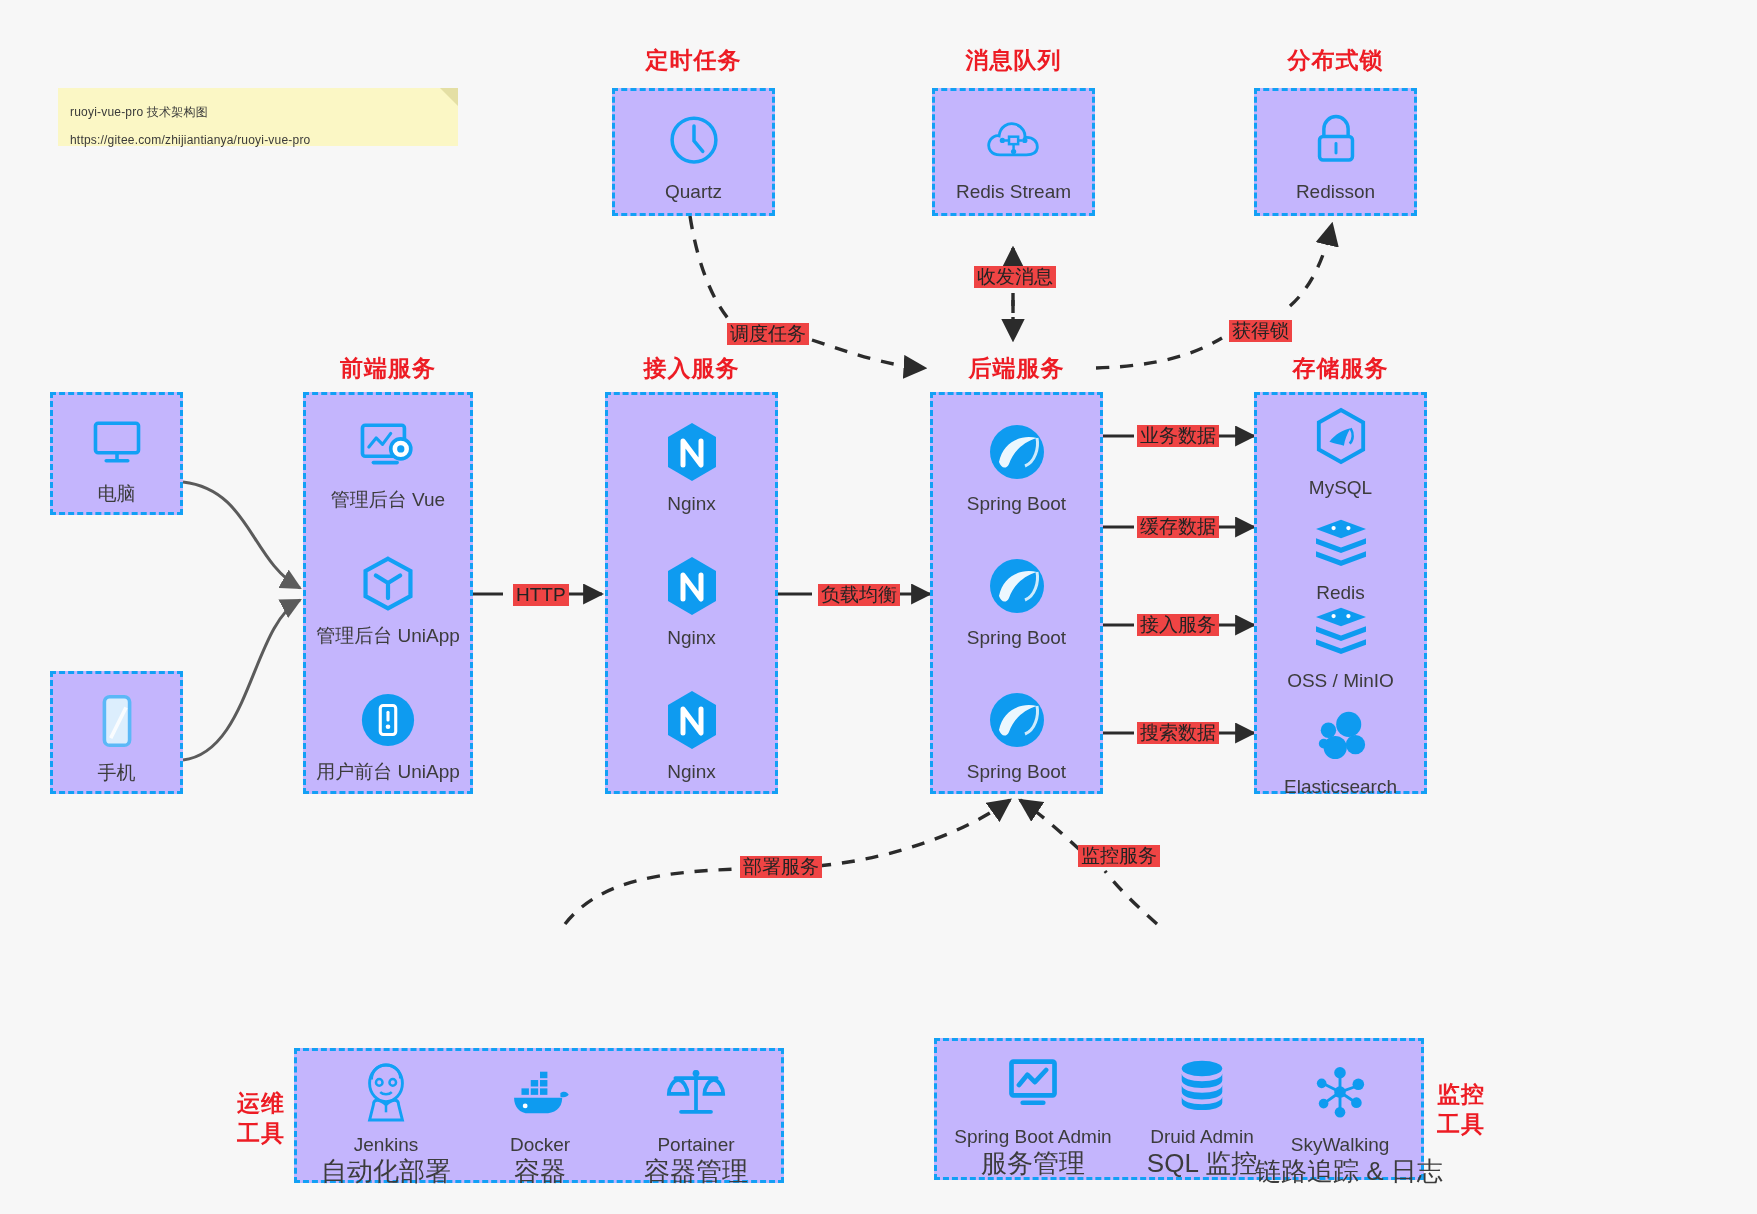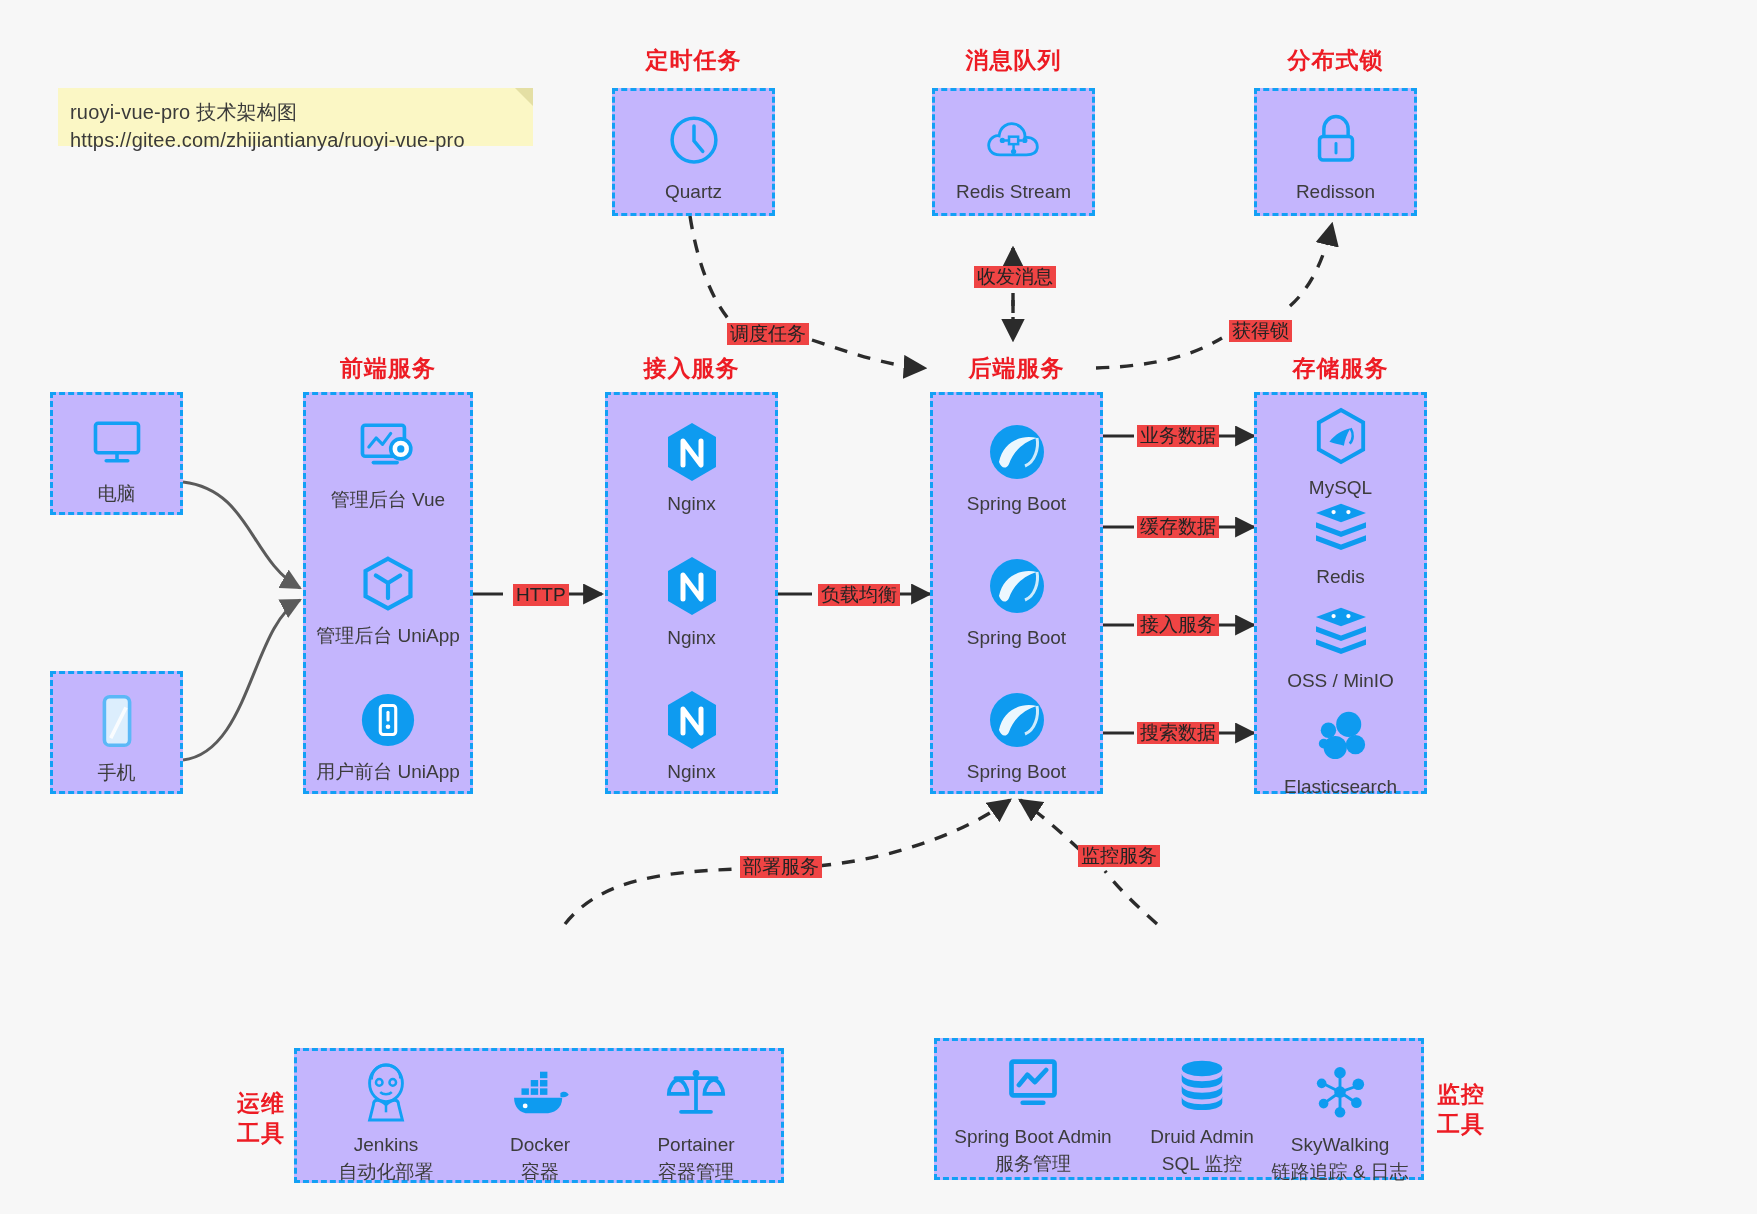--- a/index.html
+++ b/index.html
@@ -7,23 +7,23 @@
     width:1757px;height:1214px;
     background:#f7f7f7;
     font-family:"Liberation Sans","DejaVu Sans",sans-serif;
     position:relative;overflow:hidden;
   }
   #canvas{position:absolute;inset:0;}
   svg.wires{position:absolute;left:0;top:0;width:1757px;height:1214px;pointer-events:none;}
 
   
   .note{
-    position:absolute;left:58px;top:88px;width:475px;height:58px;
+    position:absolute;left:58px;top:88px;width:400px;height:58px;
     background:#fbf7c5;padding:10px 12px 0 12px;box-sizing:border-box;
-    font-size:20px;color:#3a3a3a;line-height:28px;letter-spacing:.2px;
+    font-size:12px;color:#3a3a3a;line-height:28px;letter-spacing:.2px;
   }
   .note .fold{
     position:absolute;right:0;top:0;width:0;height:0;
     border-top:18px solid #e4dfa4;border-left:18px solid transparent;
   }
 
   
   .grp{position:absolute;border:3px dashed #12a0f5;background:#c4b5fd;box-sizing:border-box;}
   .grp-title{
     position:absolute;color:#ed1c24;font-weight:bold;font-size:23px;
@@ -32,21 +32,21 @@
   .grp-title.side{line-height:30px;}
 
   
   .node{position:absolute;width:100%;left:0;text-align:center;}
   .node .ico{height:62px;display:flex;align-items:center;justify-content:center;}
   .node .lbl{font-size:19px;color:#3c3c3c;margin-top:8px;line-height:26px;white-space:nowrap;}
 
   .hnode{position:absolute;text-align:center;width:150px;}
   .hnode .ico{height:64px;display:flex;align-items:center;justify-content:center;}
   .hnode .lbl{font-size:19px;color:#3c3c3c;margin-top:6px;line-height:27px;white-space:nowrap;}
-  .hnode .lbl2{font-size:19px;color:#3c3c3c;line-height:27px;white-space:nowrap;}
+  .hnode .lbl2{font-size:26px;color:#3c3c3c;line-height:27px;white-space:nowrap;}
 
   
   .elbl{
     position:absolute;font-size:19px;color:#232323;background:#ef4444;
     padding:0 3px;white-space:nowrap;line-height:22px;
   }
   svg .sld{stroke:#2b2b2b;stroke-width:3;fill:none;}
   svg .dsh{stroke:#2b2b2b;stroke-width:3.4;fill:none;stroke-dasharray:13 11;}
   svg .gry{stroke:#5b5b5b;stroke-width:3;fill:none;}
 </style>
@@ -292,21 +292,21 @@
     <div class="node" style="top:10px;">
       <div class="ico">
         <svg width="54" height="58" viewBox="0 0 56 60">
           <path d="M28 3 L51 16 L51 44 L28 57 L5 44 L5 16 Z" fill="none" stroke="#0e9bf0" stroke-width="4"></path>
           <path d="M16 36 C22 28 30 24 38 22 C34 28 32 34 31 40 C27 39 21 38 16 36 Z" fill="#0e9bf0"></path>
           <path d="M38 22 C41 27 41 34 37 38" fill="none" stroke="#0e9bf0" stroke-width="2.6"></path>
         </svg>
       </div>
       <div class="lbl">MySQL</div>
     </div>
-    <div class="node" style="top:99px;">
+    <div class="node" style="top:115px;">
       <div class="ico">
         <svg width="58" height="50" viewBox="0 0 62 54">
           <path d="M31 4 L58 14 L31 24 L4 14 Z" fill="#0e9bf0"></path>
           <path d="M4 24 L31 34 L58 24 L58 30 L31 40 L4 30 Z" fill="#0e9bf0"></path>
           <path d="M4 38 L31 48 L58 38 L58 44 L31 54 L4 44 Z" fill="#0e9bf0"></path>
           <circle cx="23" cy="13" r="2.3" fill="#ffffff"></circle>
             <circle cx="39" cy="13" r="2.3" fill="#ffffff"></circle>
         </svg>
       </div>
       <div class="lbl">Redis</div>

